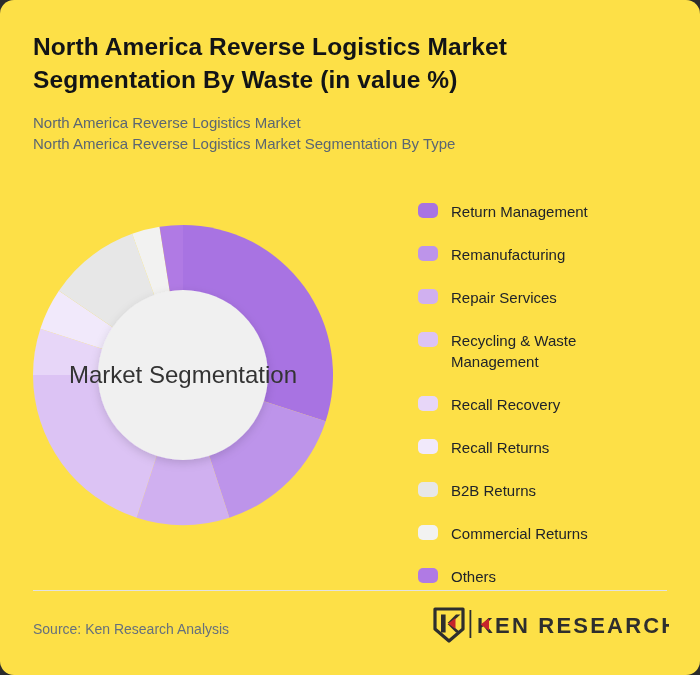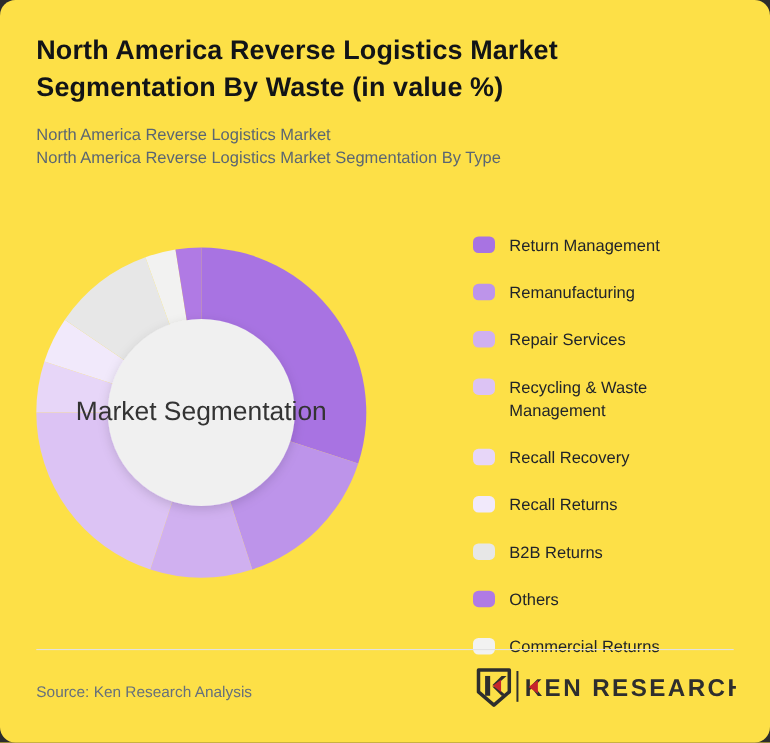--- a/index.html
+++ b/index.html
@@ -8,21 +8,21 @@
         border-radius:14px;overflow:hidden;}
   .title{position:absolute;left:33px;top:30px;font-size:24.5px;font-weight:700;
          color:#121417;line-height:33px;letter-spacing:.1px;}
   .subtitle{position:absolute;left:33px;top:113px;font-size:15px;color:#5b6672;
             line-height:20.5px;}
   .donut-wrap{position:absolute;left:13px;top:205px;width:340px;height:340px;}
   .donut-wrap svg{display:block;}
   .center-label{position:absolute;left:0;top:0;width:340px;height:340px;display:flex;
                 align-items:center;justify-content:center;font-size:24px;color:#333;
                 pointer-events:none;}
-  .legend{position:absolute;left:418px;top:201px;width:250px;list-style:none;margin:12px;
+  .legend{position:absolute;left:418px;top:201px;width:250px;list-style:none;margin:0;
           padding:0;display:flex;flex-direction:column;gap:22px;}
   .legend li{display:flex;align-items:flex-start;gap:13px;font-size:15px;color:#21242a;
              line-height:21px;}
   .swatch{flex:0 0 auto;width:20px;height:15px;border-radius:5px;margin-top:2px;}
   .legend-label{width:200px;}
   .divider{position:absolute;left:33px;top:590px;width:634px;height:1px;background:#e2e2e2;}
   .source{position:absolute;left:33px;top:621px;font-size:14px;color:#66707c;}
   .logo{position:absolute;right:31px;top:606px;}
 </style>
 </head>
@@ -91,27 +91,27 @@
       <span class="swatch" style="background: rgb(241, 233, 251);"></span>
       <span class="legend-label">Recall Returns</span>
     </li>
 
     <li>
       <span class="swatch" style="background: rgb(231, 231, 231);"></span>
       <span class="legend-label">B2B Returns</span>
     </li>
 
     <li>
-      <span class="swatch" style="background: rgb(176, 122, 228);"></span>
-      <span class="legend-label">Others</span>
+      <span class="swatch" style="background: rgb(242, 242, 241);"></span>
+      <span class="legend-label">Commercial Returns</span>
     </li>
 
     <li>
-      <span class="swatch" style="background: rgb(242, 242, 241);"></span>
-      <span class="legend-label">Commercial Returns</span>
+      <span class="swatch" style="background: rgb(176, 122, 228);"></span>
+      <span class="legend-label">Others</span>
     </li>
   </ul>
 
   <div class="divider"></div>
   <div class="source">Source: Ken Research Analysis</div>
 
   <div class="logo">
     <svg width="238" height="38" viewBox="0 0 238 38">
 
       <g>

